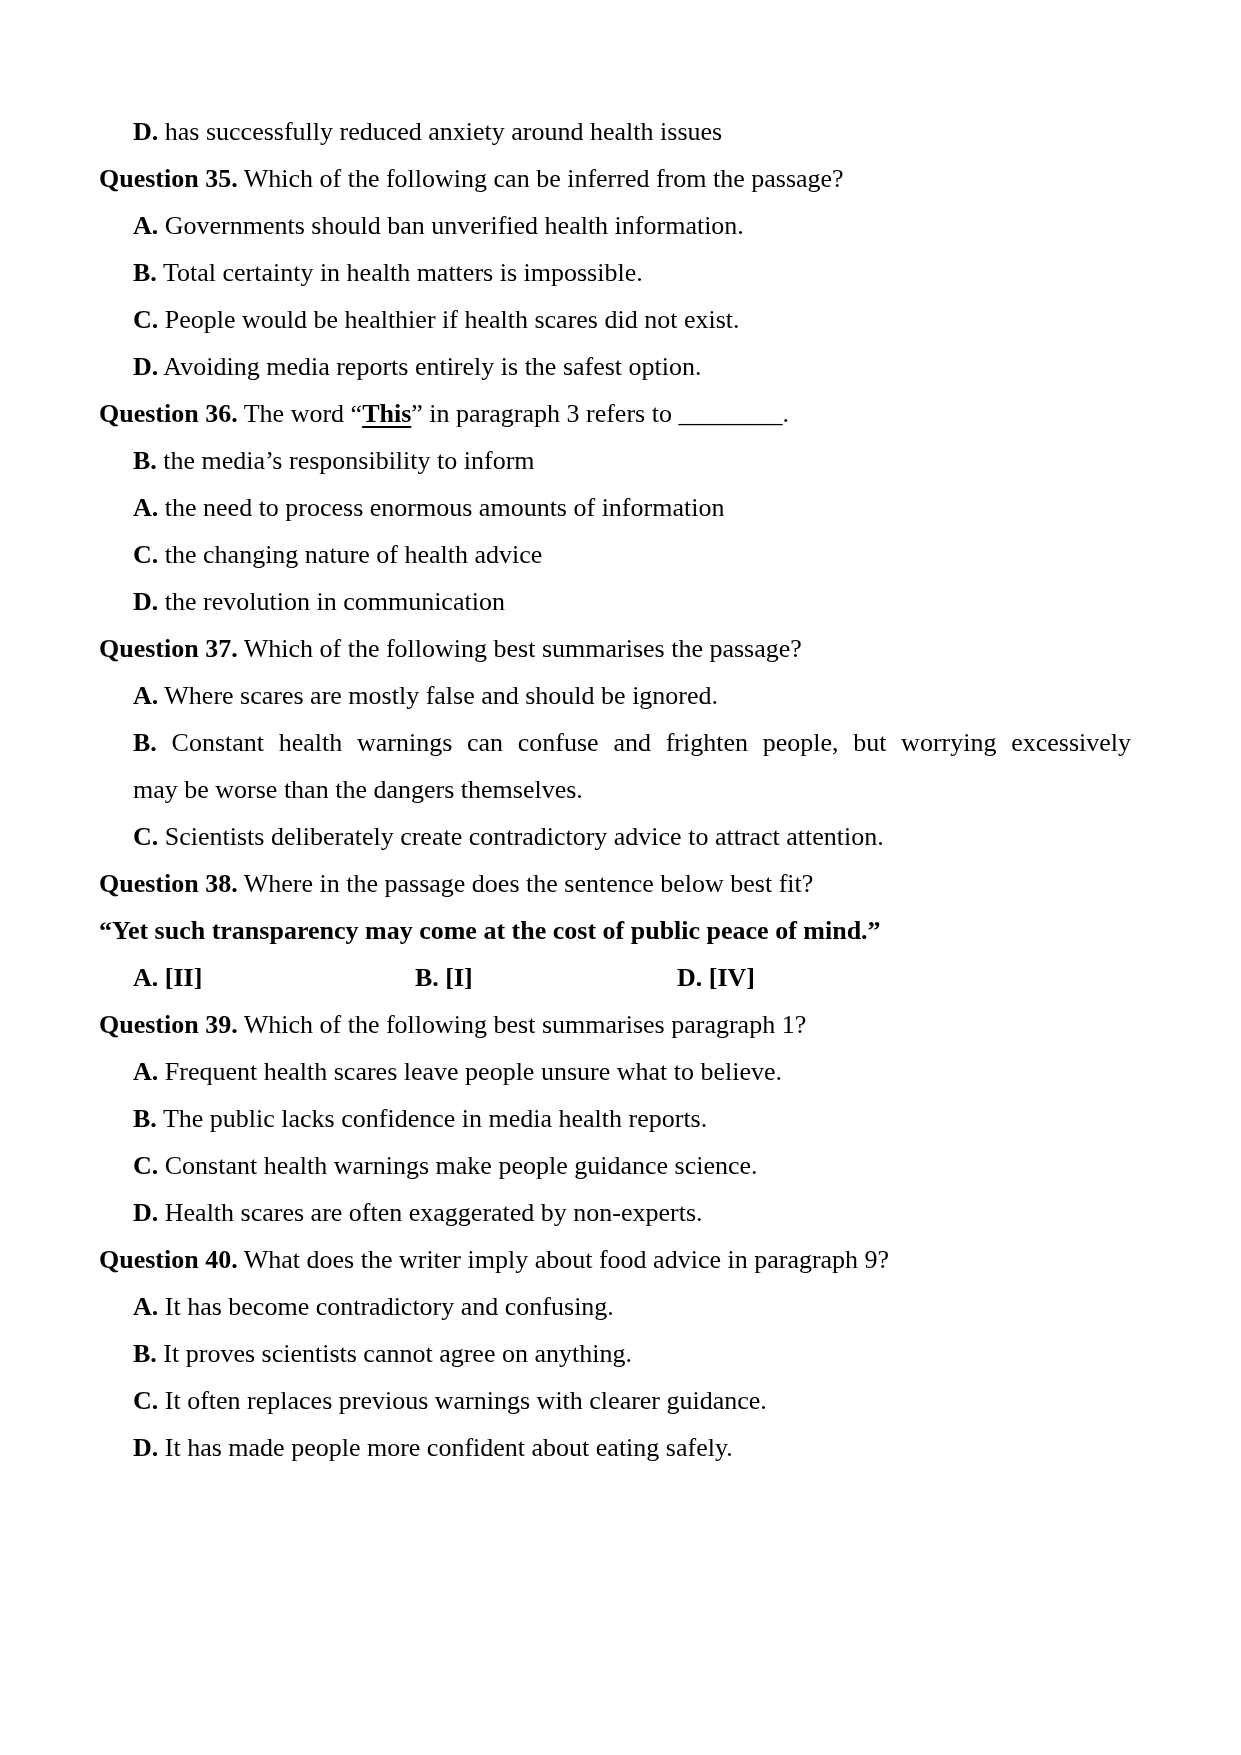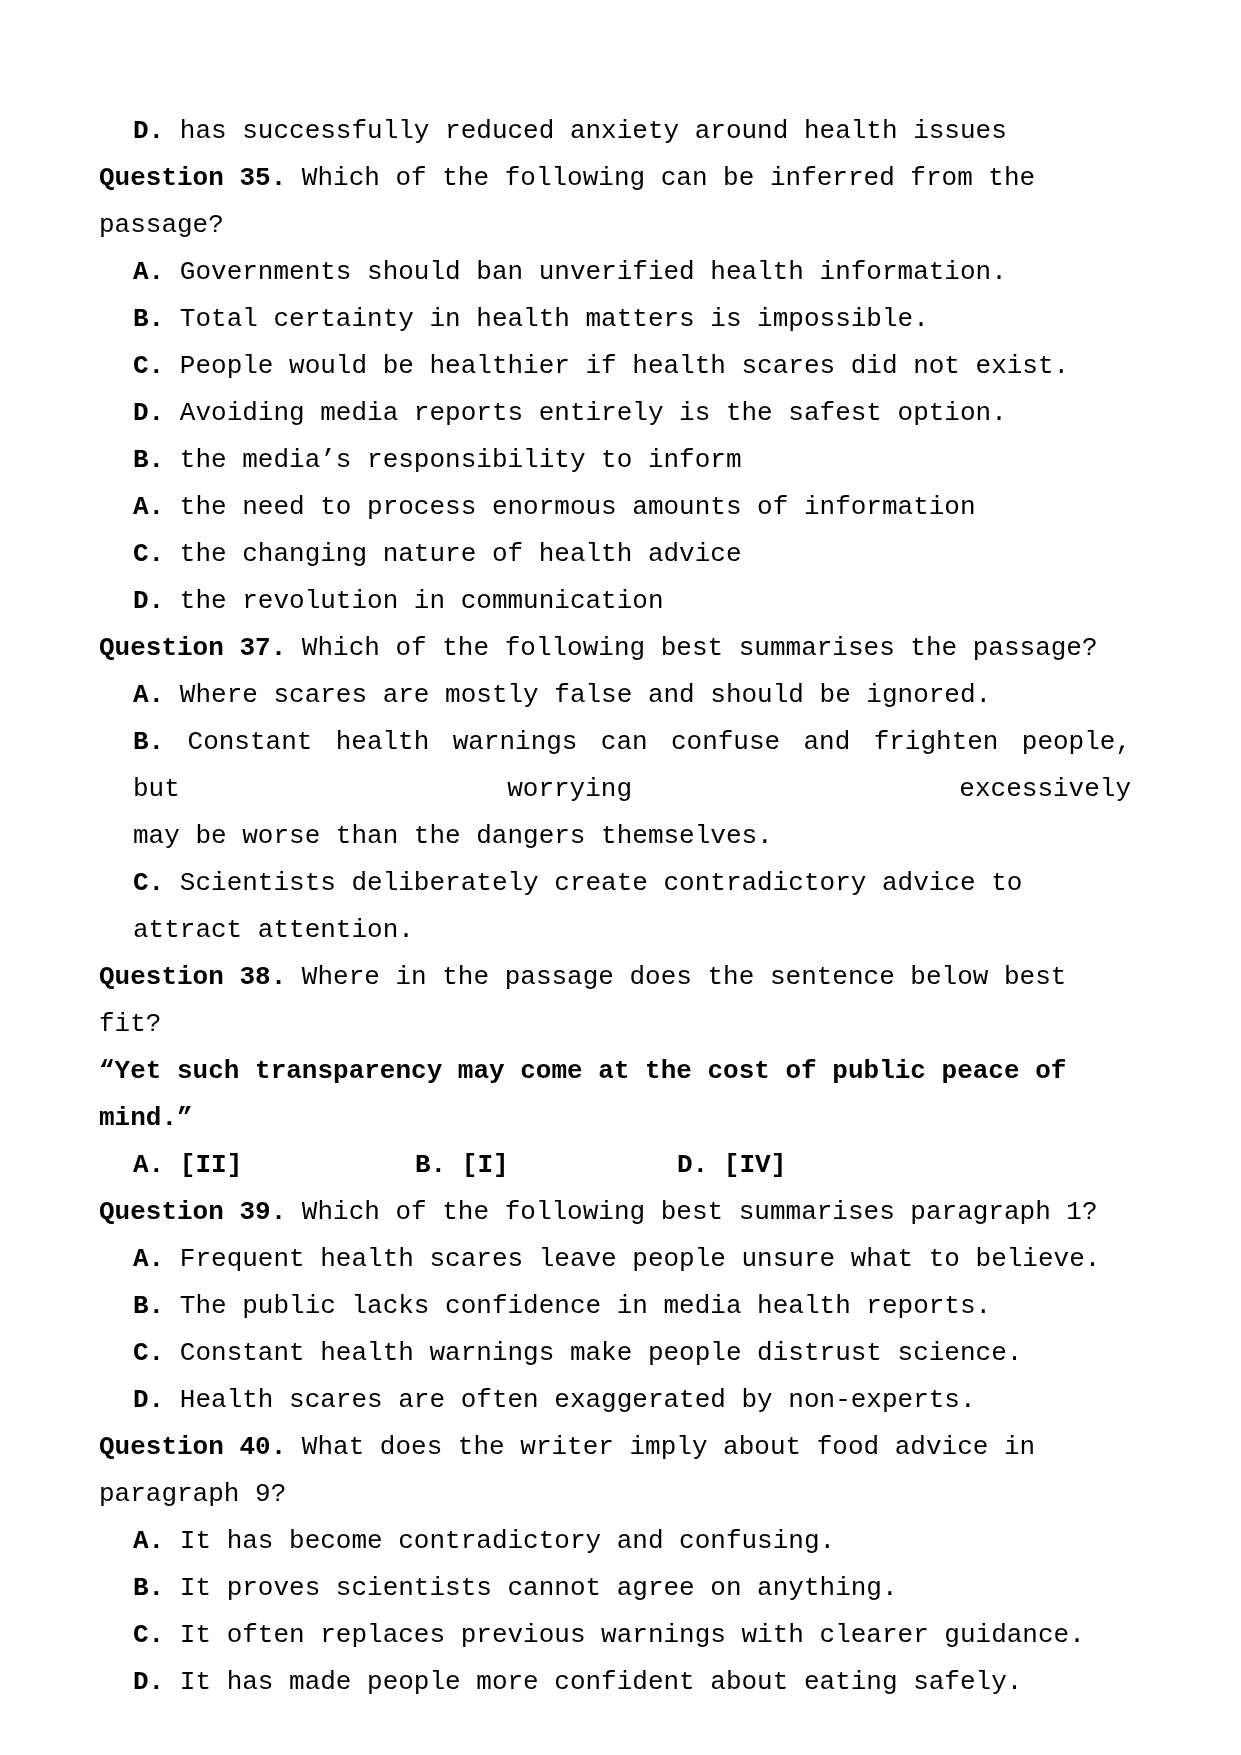--- a/index.html
+++ b/index.html
@@ -12,21 +12,21 @@
   .page {
     box-sizing: border-box;
     width: 1241px;
     height: 1755px;
     padding: 108px 110px 0 99px;
     font-family: "Liberation Serif", "DejaVu Serif", serif;
     font-size: 26px;
     line-height: 47px;
     color: #000;
   }
-  p { margin: 0; padding: 0; font-family: Liberation Mono, monospace; }
+  p { margin: 0; padding: 0; }
   .q-line .q-label { font-weight: bold; }
   .option { padding-left: 34px; }
   .opt-letter { font-weight: bold; }
   .keyword {
     font-weight: bold;
     text-decoration: underline;
     text-decoration-thickness: 2px;
     text-underline-offset: 4px;
   }
   .quote-line { font-weight: bold; }
@@ -45,20 +45,21 @@
 <div class="page">
 
   <p class="option"><b class="opt-letter">D.</b> <span>has successfully reduced anxiety around health issues</span></p>
 
   <p class="q-line"><b class="q-label">Question 35.</b> <span>Which of the following can be inferred from the passage?</span></p>
   <p class="option"><b class="opt-letter">A.</b> <span>Governments should ban unverified health information.</span></p>
   <p class="option"><b class="opt-letter">B.</b> <span>Total certainty in health matters is impossible.</span></p>
   <p class="option"><b class="opt-letter">C.</b> <span>People would be healthier if health scares did not exist.</span></p>
   <p class="option"><b class="opt-letter">D.</b> <span>Avoiding media reports entirely is the safest option.</span></p>
 
+  <p class="q-line"><b class="q-label">Question 36.</b> <span><span>The word “</span><span class="keyword">This</span><span>” in paragraph 3 refers to ________.</span></span></p>
   <p class="option"><b class="opt-letter">B.</b> <span>the media’s responsibility to inform</span></p>
   <p class="option"><b class="opt-letter">A.</b> <span>the need to process enormous amounts of information</span></p>
   <p class="option"><b class="opt-letter">C.</b> <span>the changing nature of health advice</span></p>
   <p class="option"><b class="opt-letter">D.</b> <span>the revolution in communication</span></p>
 
   <p class="q-line"><b class="q-label">Question 37.</b> <span>Which of the following best summarises the passage?</span></p>
   <p class="option"><b class="opt-letter">A.</b> <span>Where scares are mostly false and should be ignored.</span></p>
   <p class="option">
       <span class="line justify-both"><b class="opt-letter">B.</b> <span>Constant health warnings can confuse and frighten people, but worrying excessively</span></span>
       <span class="line">may be worse than the dangers themselves.</span>
@@ -69,21 +70,21 @@
   <p class="quote-line">“Yet such transparency may come at the cost of public peace of mind.”</p>
   <p class="options-row">
     <span><b class="opt-letter">A.</b> <span>[II]</span></span>
     <span><b class="opt-letter">B.</b> <span>[I]</span></span>
     <span><b class="opt-letter">D.</b> <span>[IV]</span></span>
   </p>
 
   <p class="q-line"><b class="q-label">Question 39.</b> <span>Which of the following best summarises paragraph 1?</span></p>
   <p class="option"><b class="opt-letter">A.</b> <span>Frequent health scares leave people unsure what to believe.</span></p>
   <p class="option"><b class="opt-letter">B.</b> <span>The public lacks confidence in media health reports.</span></p>
-  <p class="option"><b class="opt-letter">C.</b> <span>Constant health warnings make people distrust science.</span></p>
+  <p class="option"><b class="opt-letter">C.</b> <span>Constant health warnings make people guidance science.</span></p>
   <p class="option"><b class="opt-letter">D.</b> <span>Health scares are often exaggerated by non-experts.</span></p>
 
   <p class="q-line"><b class="q-label">Question 40.</b> <span>What does the writer imply about food advice in paragraph 9?</span></p>
   <p class="option"><b class="opt-letter">A.</b> <span>It has become contradictory and confusing.</span></p>
   <p class="option"><b class="opt-letter">B.</b> <span>It proves scientists cannot agree on anything.</span></p>
   <p class="option"><b class="opt-letter">C.</b> <span>It often replaces previous warnings with clearer guidance.</span></p>
   <p class="option"><b class="opt-letter">D.</b> <span>It has made people more confident about eating safely.</span></p>
 
 </div>
 

